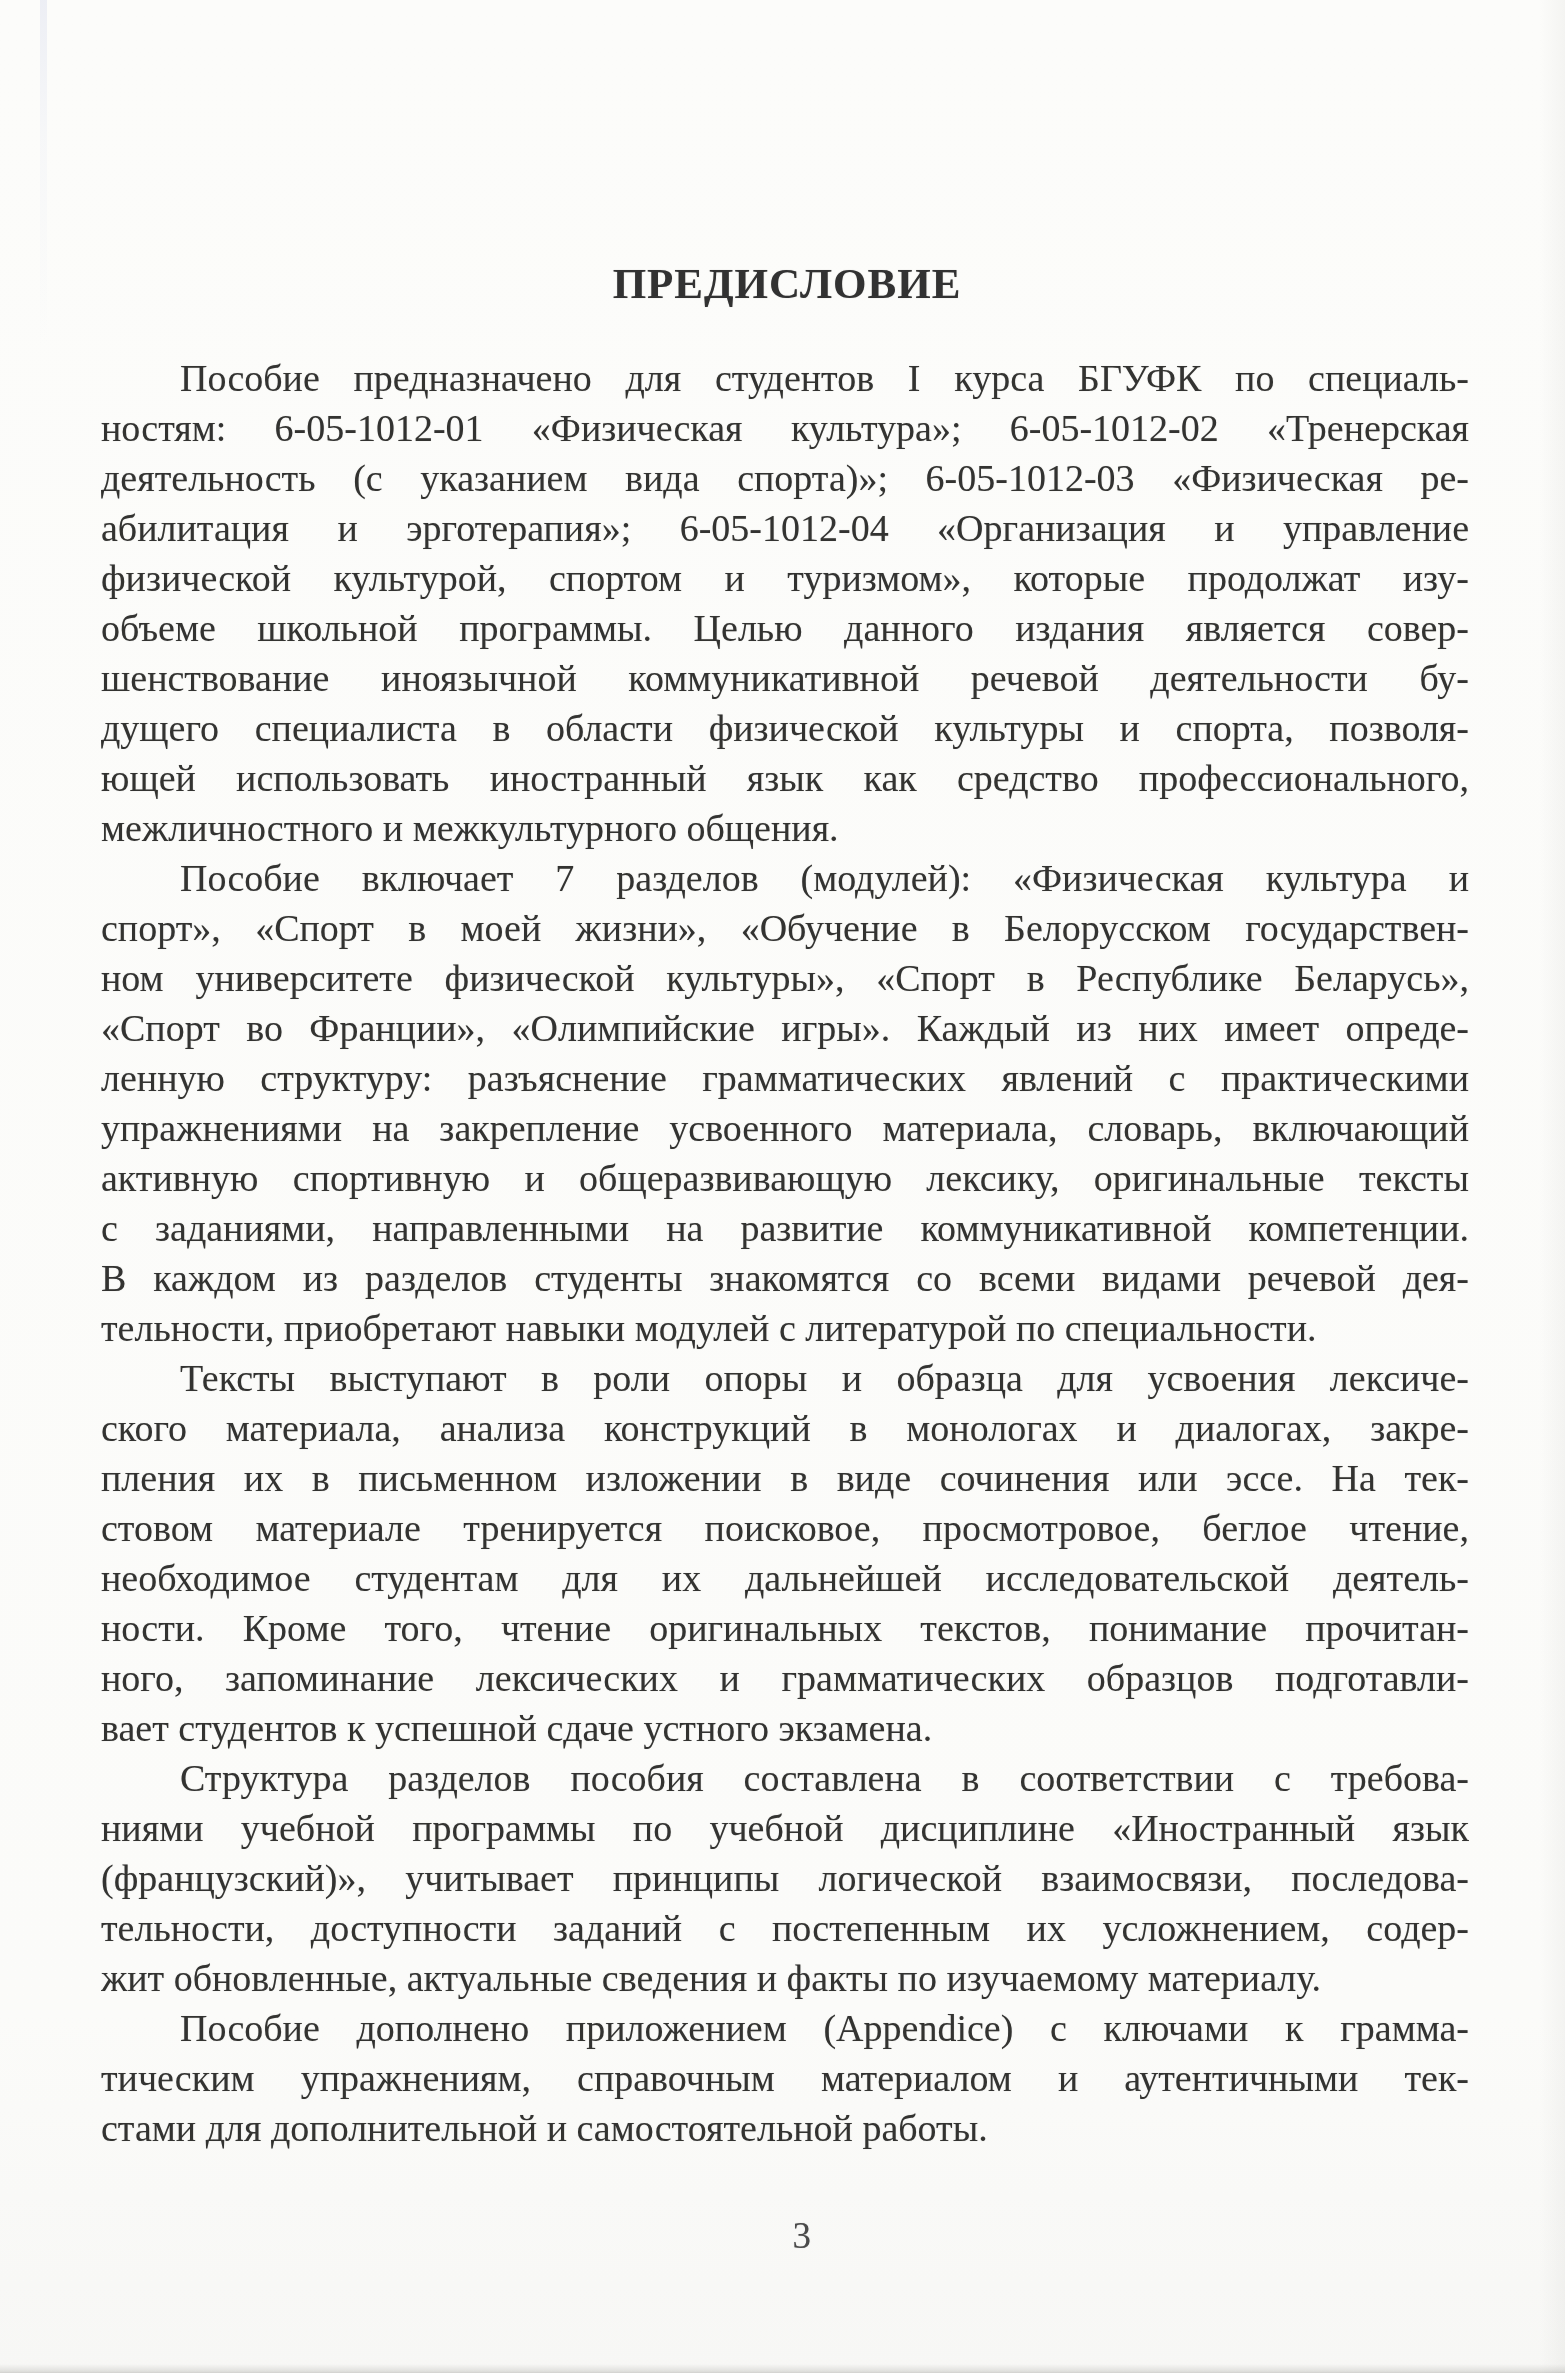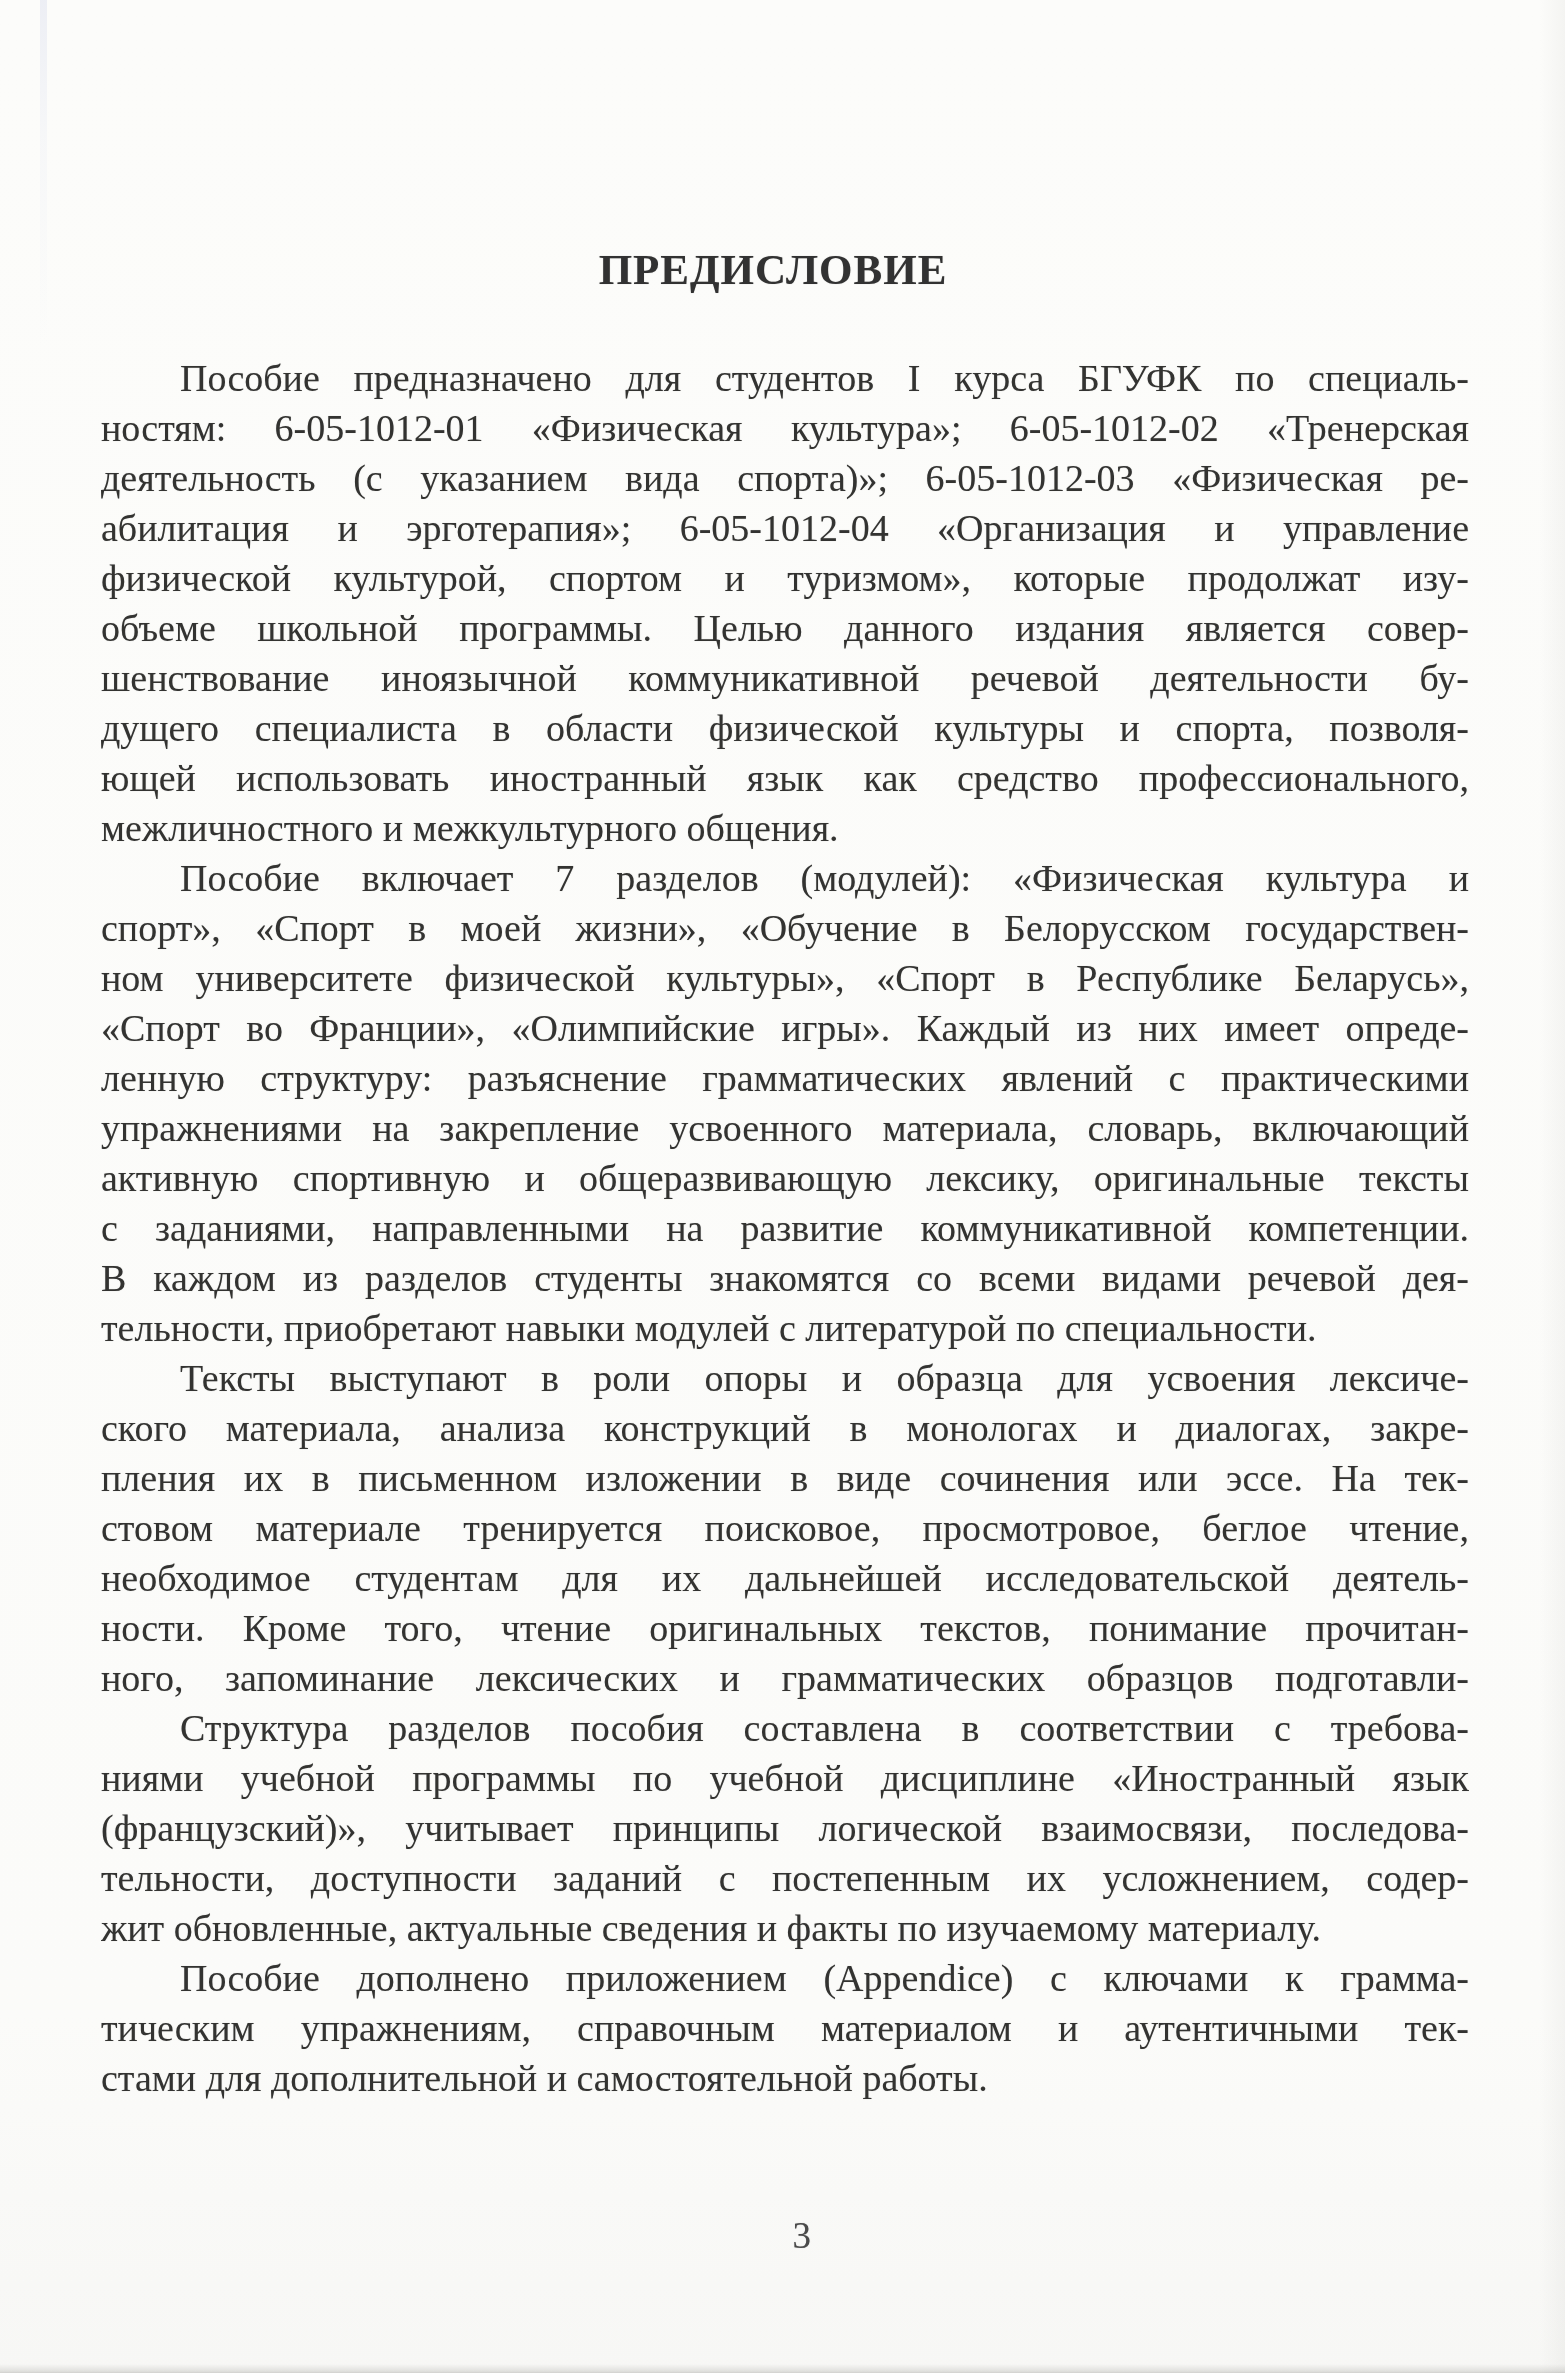--- a/index.html
+++ b/index.html
@@ -16,21 +16,21 @@
     height: 2373px;
     background: linear-gradient(180deg, #fcfcfa 0%, #fbfbf9 85%, #f7f7f5 100%);
     font-family: "Liberation Serif", "DejaVu Serif", serif;
     color: #2e2e2e;
   }
   .title {
     position: absolute;
     top: 244px;
     left: 101px;
     width: 1340px;
-    margin: 2px;
+    margin: 16px;
     text-align: center;
     font-size: 43px;
     line-height: 47px;
     font-weight: bold;
     letter-spacing: 1px;
     color: #323232;
     text-shadow: 0 0 1px rgba(70,70,70,0.35);
   }
   .body-text {
     position: absolute;
@@ -117,20 +117,21 @@
         <div class="line last">тельности, приобретают навыки модулей с литературой по специальности.</div>
       </div>
       <div class="paragraph">
         <div class="line first">Тексты выступают в роли опоры и образца для усвоения лексиче-</div>
         <div class="line">ского материала, анализа конструкций в монологах и диалогах, закре-</div>
         <div class="line">пления их в письменном изложении в виде сочинения или эссе. На тек-</div>
         <div class="line">стовом материале тренируется поисковое, просмотровое, беглое чтение,</div>
         <div class="line">необходимое студентам для их дальнейшей исследовательской деятель-</div>
         <div class="line">ности. Кроме того, чтение оригинальных текстов, понимание прочитан-</div>
         <div class="line">ного, запоминание лексических и грамматических образцов подготавли-</div>
+        <div class="line last">вает студентов к успешной сдаче устного экзамена.</div>
       </div>
       <div class="paragraph">
         <div class="line first">Структура разделов пособия составлена в соответствии с требова-</div>
         <div class="line">ниями учебной программы по учебной дисциплине «Иностранный язык</div>
         <div class="line">(французский)», учитывает принципы логической взаимосвязи, последова-</div>
         <div class="line">тельности, доступности заданий с постепенным их усложнением, содер-</div>
         <div class="line last">жит обновленные, актуальные сведения и факты по изучаемому материалу.</div>
       </div>
       <div class="paragraph">
         <div class="line first">Пособие дополнено приложением (Appendice) с ключами к грамма-</div>

